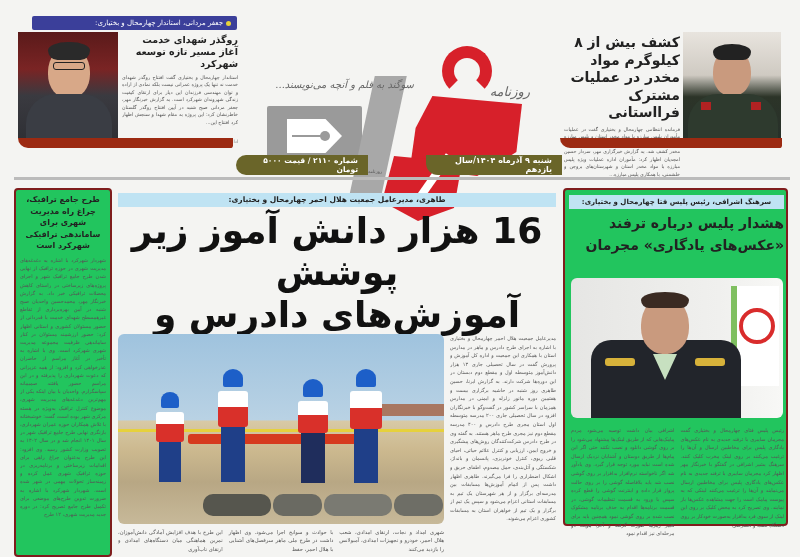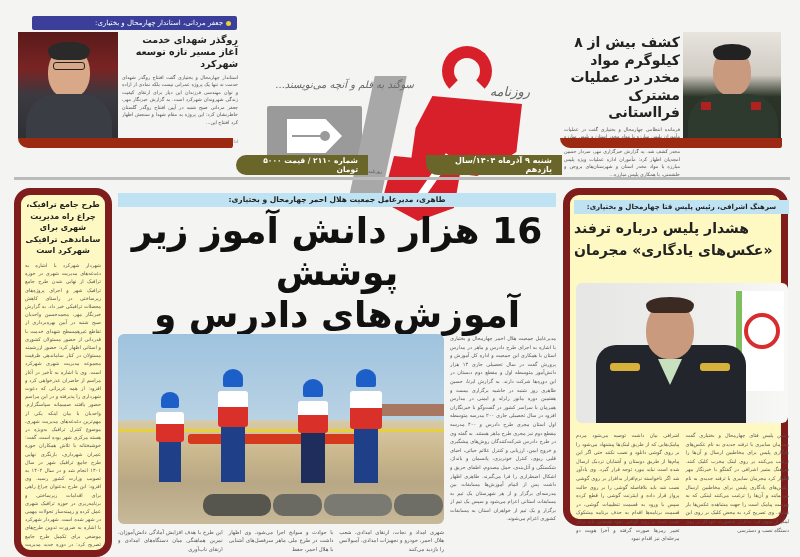--- a/index.html
+++ b/index.html
@@ -1,19 +1,19 @@
 <!DOCTYPE html>
 <html><head>
 <meta charset="utf-8">
 <style>
 *{box-sizing:border-box;margin:0;padding:0}
 html,body{width:800px;height:557px;overflow:hidden;background:#f4f4f2}
 body{font-family:"DejaVu Sans",sans-serif;direction:rtl;position:relative;color:#222}
 .abs{position:absolute}
-.box{background:#fef9c3;border:7px solid #7f1d1d;border-radius:16px}
+.box{background:#22c55e;border:2px solid #7f1d1d;border-radius:4px}
 .strip{background:#3b3f9a;color:#fff;font-size:7px;padding:3px 6px;border-radius:2px;white-space:nowrap;overflow:hidden;display:flex;align-items:center;gap:3px}
 .dot{width:5px;height:5px;border-radius:50%;background:#e7d23a;display:inline-block;flex:none}
 .h2{font-weight:bold;color:#222;line-height:1.25}
 .body{font-size:5.3px;line-height:8.4px;color:#555;text-align:justify}
 .more{font-size:4.5px;color:#777}
 .redbar{background:#9c2a12;height:10px}
 .olive{background:#6a6529;color:#fff;font-size:8.5px;font-weight:bold;display:flex;align-items:center;padding:0 10px}
 .hr{height:3px;background:#bbb}
 .lightblue{background:#bfe3f3;color:#222;font-size:7.5px;font-weight:bold;text-align:center}
 .photo{border-radius:6px;overflow:hidden;position:absolute}
@@ -135,21 +135,21 @@
 <div class="abs" style="left:118px;top:528px;width:326px;height:29px;display:flex;gap:6px;overflow:hidden;">
   <div class="body" style="flex:1;">شهری امداد و نجات، ارتقای امدادی، شعب هلال احمر، خودرو و تجهیزات امدادی، آمبولانس را بازدید می‌کنند</div>
   <div class="body" style="flex:1;">با حوادث و سوانح اجرا می‌شود. وی اظهار داشت در طرح ملی ماهر سرفصل‌های آشنایی با هلال احمر، حفظ</div>
   <div class="body" style="flex:1;">این طرح با هدف افزایش آمادگی دانش‌آموزان، تمرین هماهنگی میان دستگاه‌های امدادی و ارتقای تاب‌آوری</div>
 </div>
 
 <div class="abs body" style="left:450px;top:334px;width:106px;height:223px;overflow:hidden;font-size:5px;line-height:8.6px;">مدیرعامل جمعیت هلال احمر چهارمحال و بختیاری با اشاره به اجرای طرح دادرس و ماهر در مدارس استان با همکاری این جمعیت و اداره کل آموزش و پرورش گفت در سال تحصیلی جاری ۱۳ هزار دانش‌آموز متوسطه اول و مقطع دوم دبستان در این دوره‌ها شرکت دارند. به گزارش ایرنا، حسین طاهری روز شنبه در حاشیه برگزاری بیست و هفتمین دوره مانور زلزله و ایمنی در مدارس همزمان با سراسر کشور در گفت‌وگو با خبرنگاران افزود در سال تحصیلی جاری ۲۰۰ مدرسه متوسطه اول استان مجری طرح دادرس و ۴۰۰ مدرسه مقطع دوم نیز مجری طرح ماهر هستند. به گفته وی در طرح دادرس شرکت‌کنندگان روش‌های پیشگیری و خروج ایمن، ارزیابی و کنترل علائم حیاتی، احیای قلبی ریوی، کنترل خونریزی، پانسمان و بانداژ، شکستگی و آتل‌بندی، حمل مصدوم، اطفای حریق و اشکال اضطراری را فرا می‌گیرند. طاهری اظهار داشت پس از اتمام آموزش‌ها مسابقات بین مدرسه‌ای برگزار و از هر شهرستان یک تیم به مسابقات استانی اعزام می‌شود و سپس یک تیم از برگزار و یک تیم از خواهران استان به مسابقات کشوری اعزام می‌شوند.</div>
 
 <div class="abs box" style="left:563px;top:188px;width:225px;height:338px;">
   <div class="abs lightblue" style="left:4px;top:5px;width:215px;height:14px;line-height:14px;font-size:7px;">سرهنگ اشرافی، رئیس پلیس فتا چهارمحال و بختیاری:</div>
-  <div class="abs" style="left:4px;top:22px;width:215px;text-align:left;">
+  <div class="abs" style="left:4px;top:22px;width:215px;text-align:right;">
     <div style="font-weight:bold;font-size:14px;line-height:22px;color:#222;">هشدار پلیس درباره ترفند</div>
     <div style="font-weight:bold;font-size:14px;line-height:22px;color:#222;">«عکس‌های یادگاری» مجرمان</div>
   </div>
   <div class="photo" style="left:6px;top:88px;width:212px;height:140px;background:linear-gradient(90deg,#e6e6e4 0%,#f0f0ee 70%,#f8f8f6 100%);">
     <div class="abs" style="left:160px;top:8px;width:48px;height:100px;background:#fff;border-left:6px solid #7fbf60;"></div>
     <div class="abs" style="left:168px;top:30px;width:36px;height:36px;border:4px solid #d92c2c;border-radius:50%;"></div>
     <div class="abs" style="left:20px;top:62px;width:150px;height:80px;border-radius:20px 20px 0 0;background:#22252b;"></div>
     <div class="abs" style="left:70px;top:18px;width:48px;height:58px;border-radius:50% 50% 45% 45%;background:#c99a7e;"></div>
     <div class="abs" style="left:70px;top:14px;width:48px;height:16px;border-radius:50% 50% 8px 8px;background:#3a2a22;"></div>
     <div class="abs" style="left:82px;top:76px;width:24px;height:26px;background:#c7e0c0;clip-path:polygon(0 0,100% 0,50% 100%);"></div>

